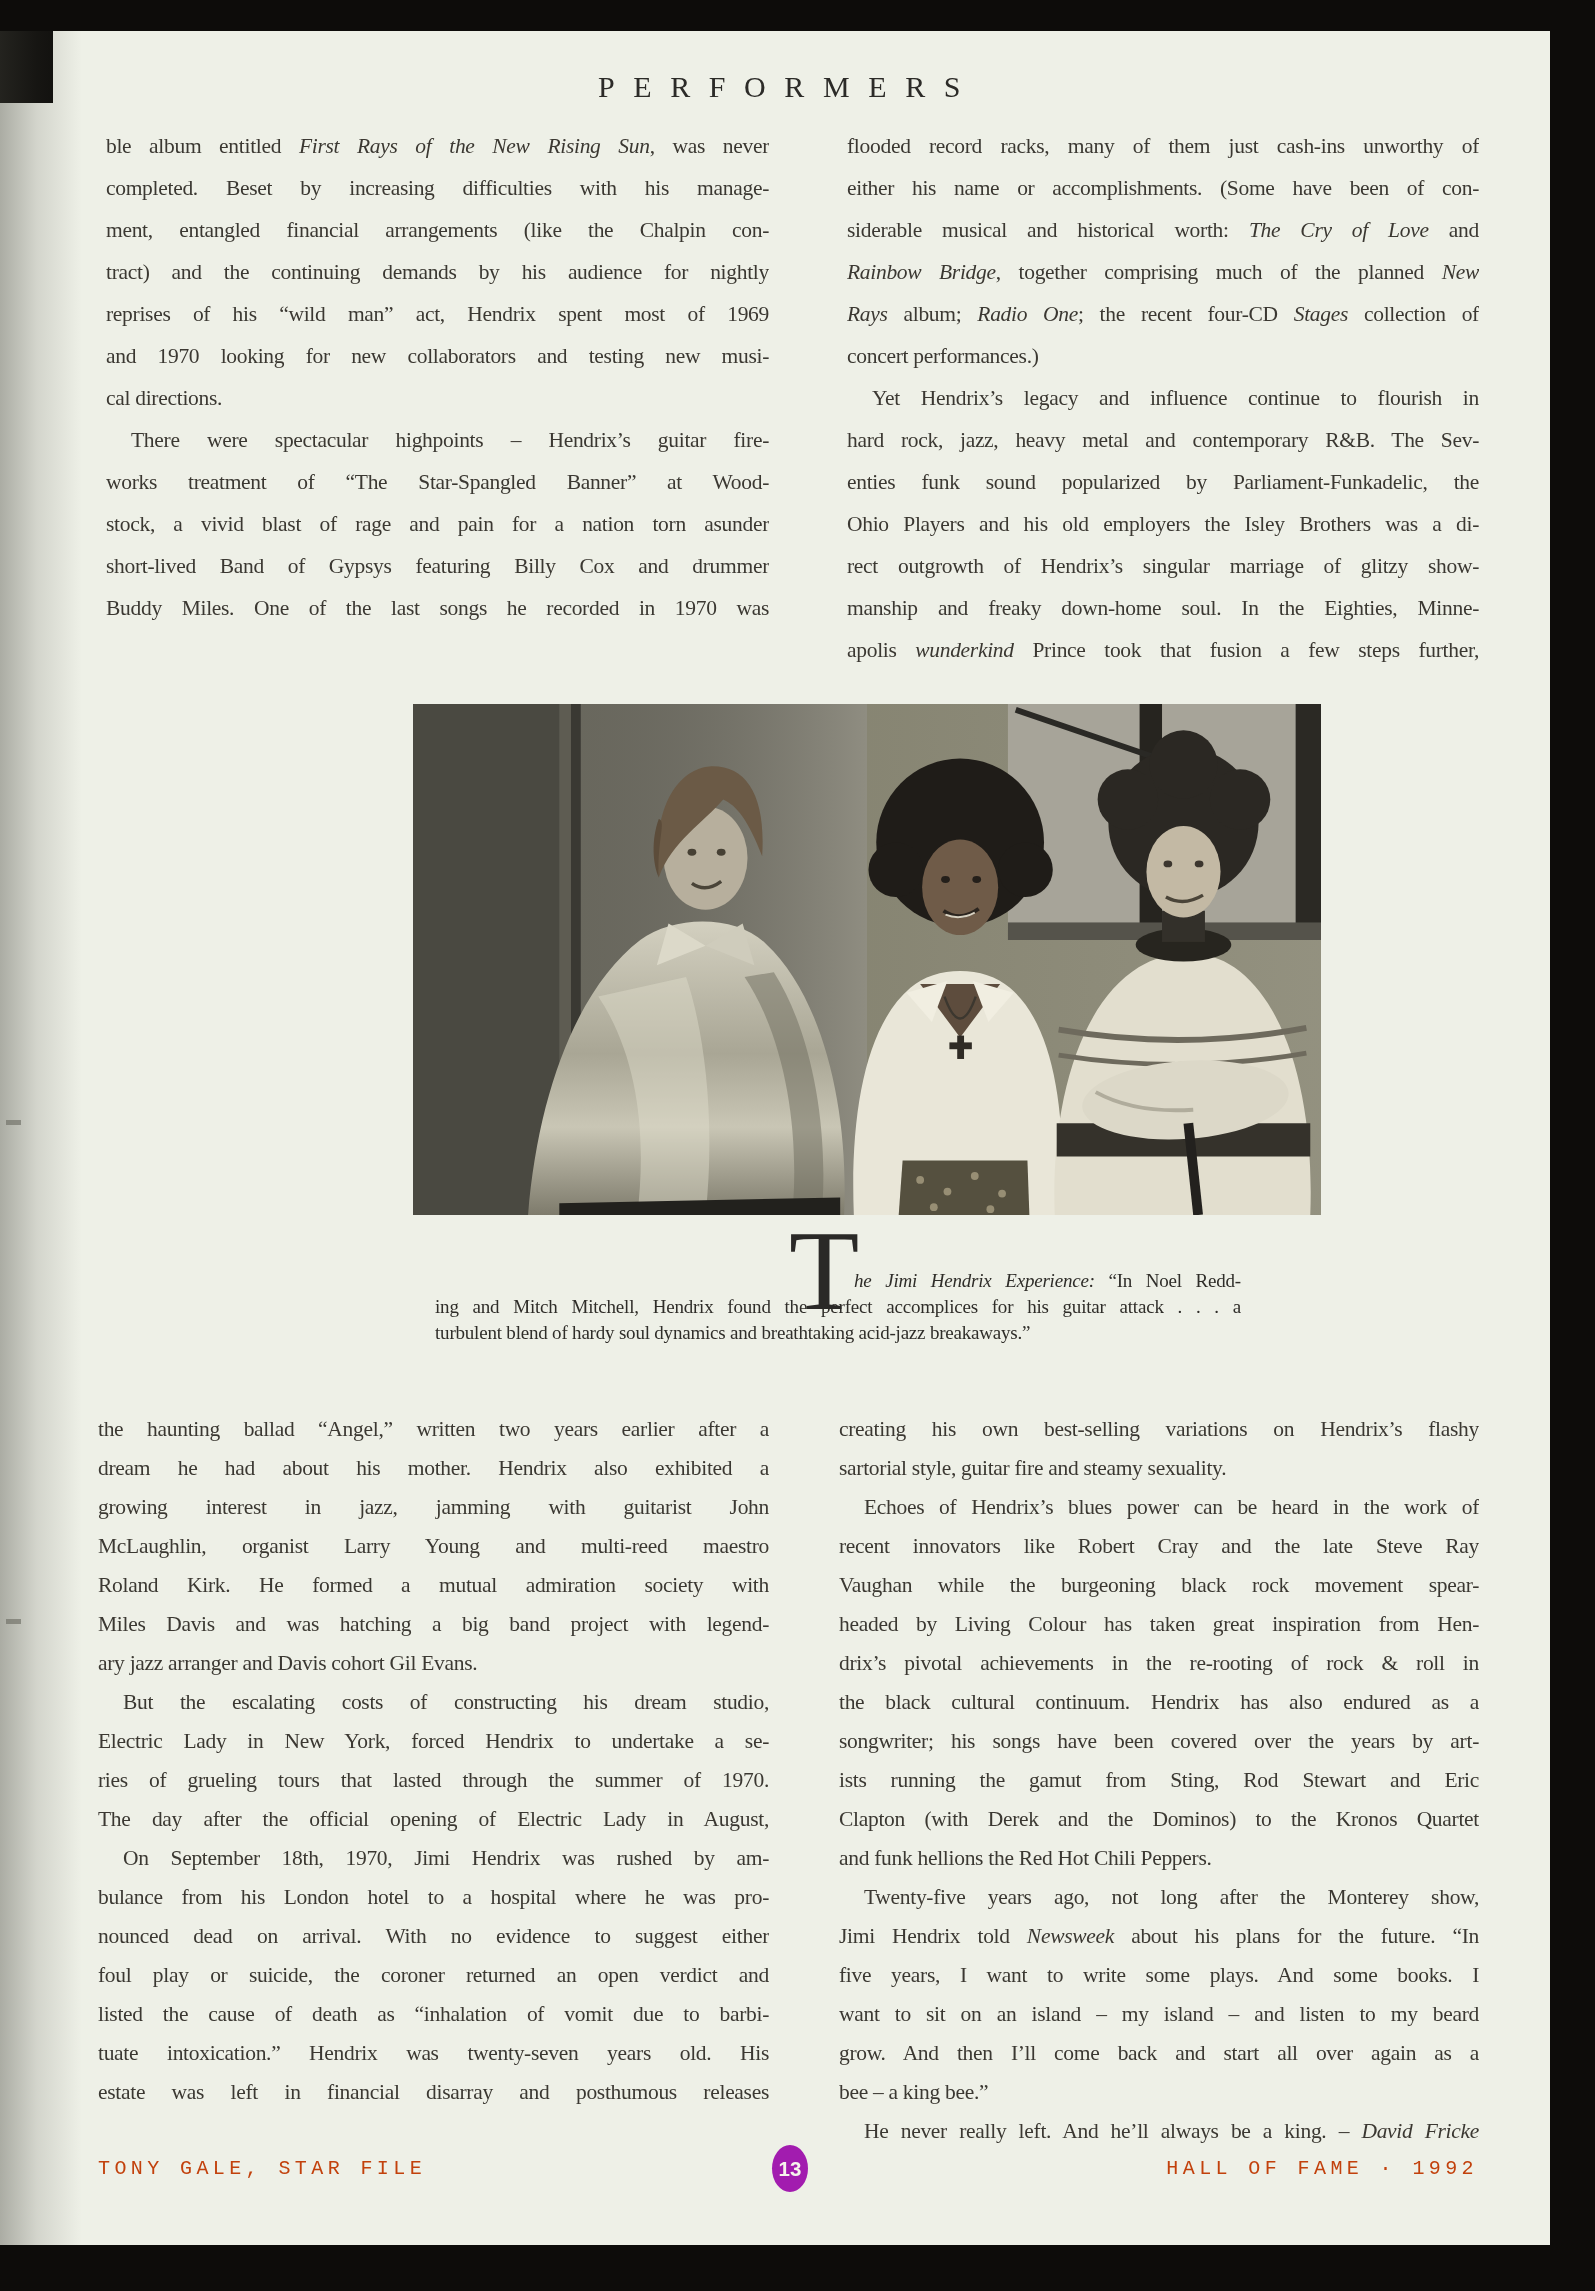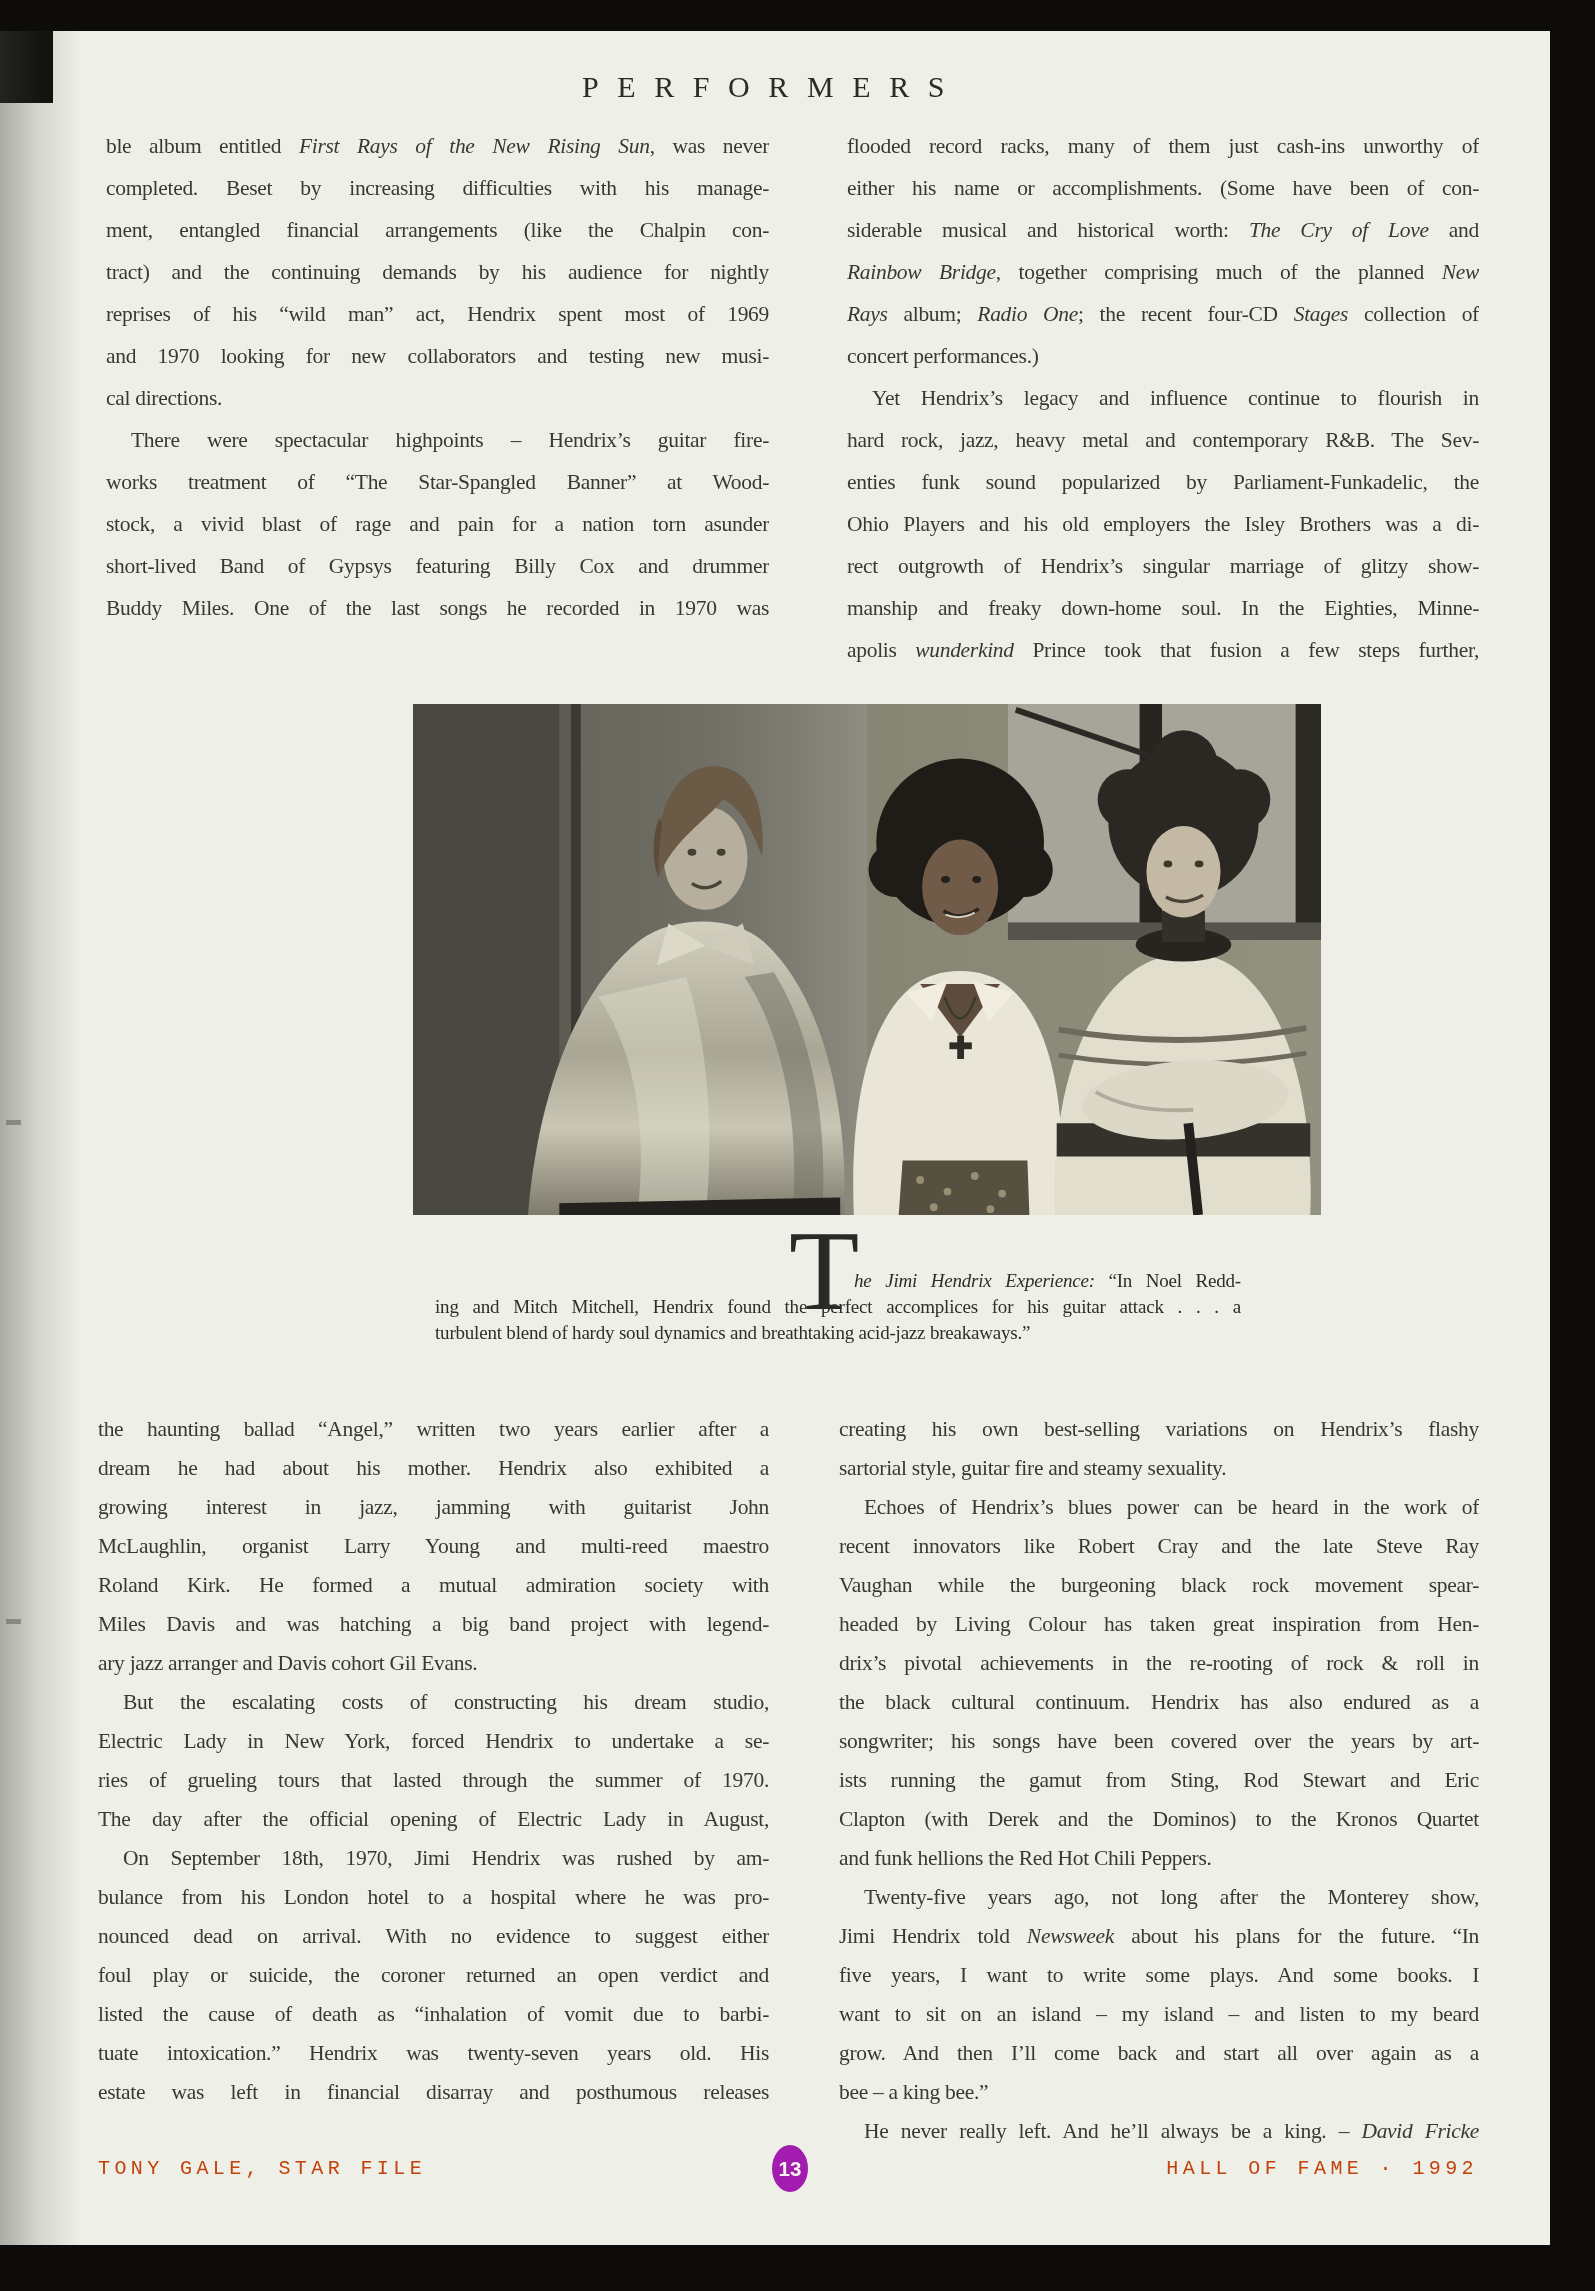--- a/index.html
+++ b/index.html
@@ -17,21 +17,21 @@
   #band-right  { left:1550px; top:0; width:46px; height:2292px; }
   #corner-block{ left:0; top:0; width:53px; height:103px; }
   #spine-shadow{
     position:absolute; left:0; top:31px; width:82px; height:2214px;
     background:linear-gradient(to right, rgba(70,70,62,.40), rgba(70,70,62,.16) 45%, rgba(70,70,62,0));
   }
   .binding-mark{ position:absolute; left:5.9px; width:15.6px; height:4.9px; background:#6f6f66; opacity:.65; }
   #bm1 { top:1120px; } #bm2 { top:1619px; }
 
   #page-header{
-    position:absolute; left:82px; top:70px; width:1381px;
+    position:absolute; left:98px; top:70px; width:1381px;
     text-align:center; font-size:30px; letter-spacing:.62em;
     color:#2c2b28;
   }
 
   .col { position:absolute; font-size:21.5px; letter-spacing:-0.3px; }
   #col-top-left     { left:98px; top:125px;  width:671px; }
   #col-top-right    { left:839px; top:125px;  width:640px; }
   #col-bottom-left  { left:98px; top:1410px; width:671px; }
   #col-bottom-right { left:839px; top:1410px; width:640px; }
   .upper .tline { height:42px; line-height:42px;margin-left:8px; }

